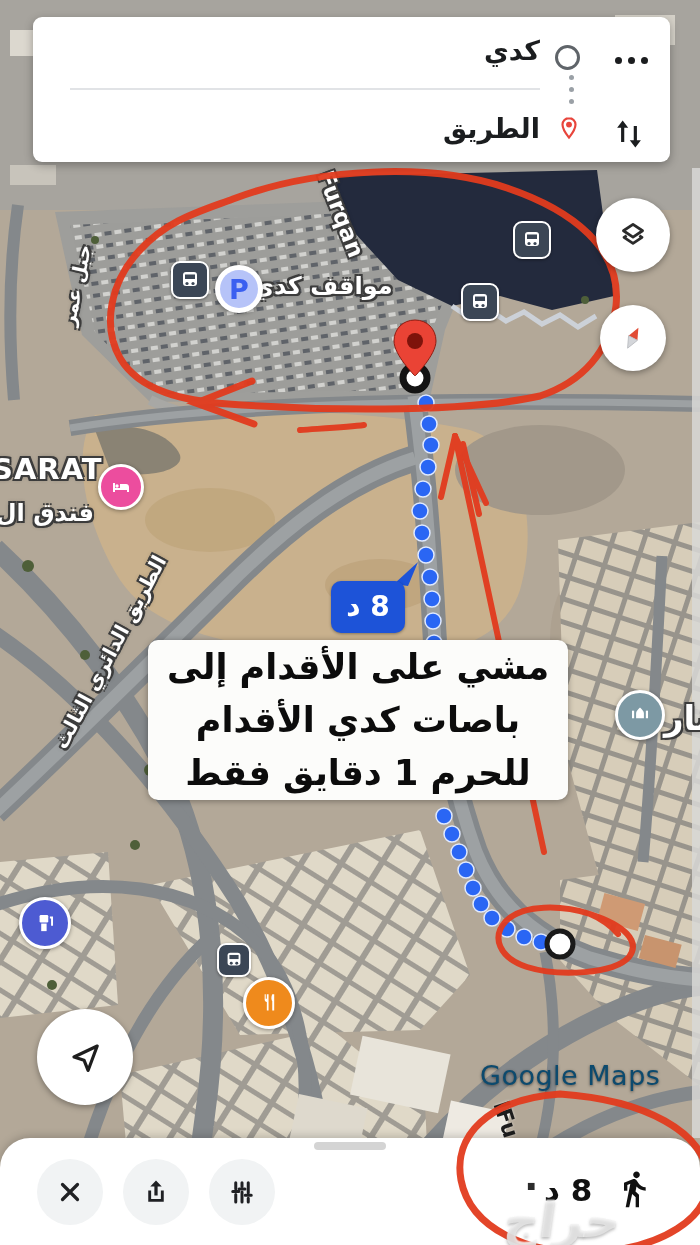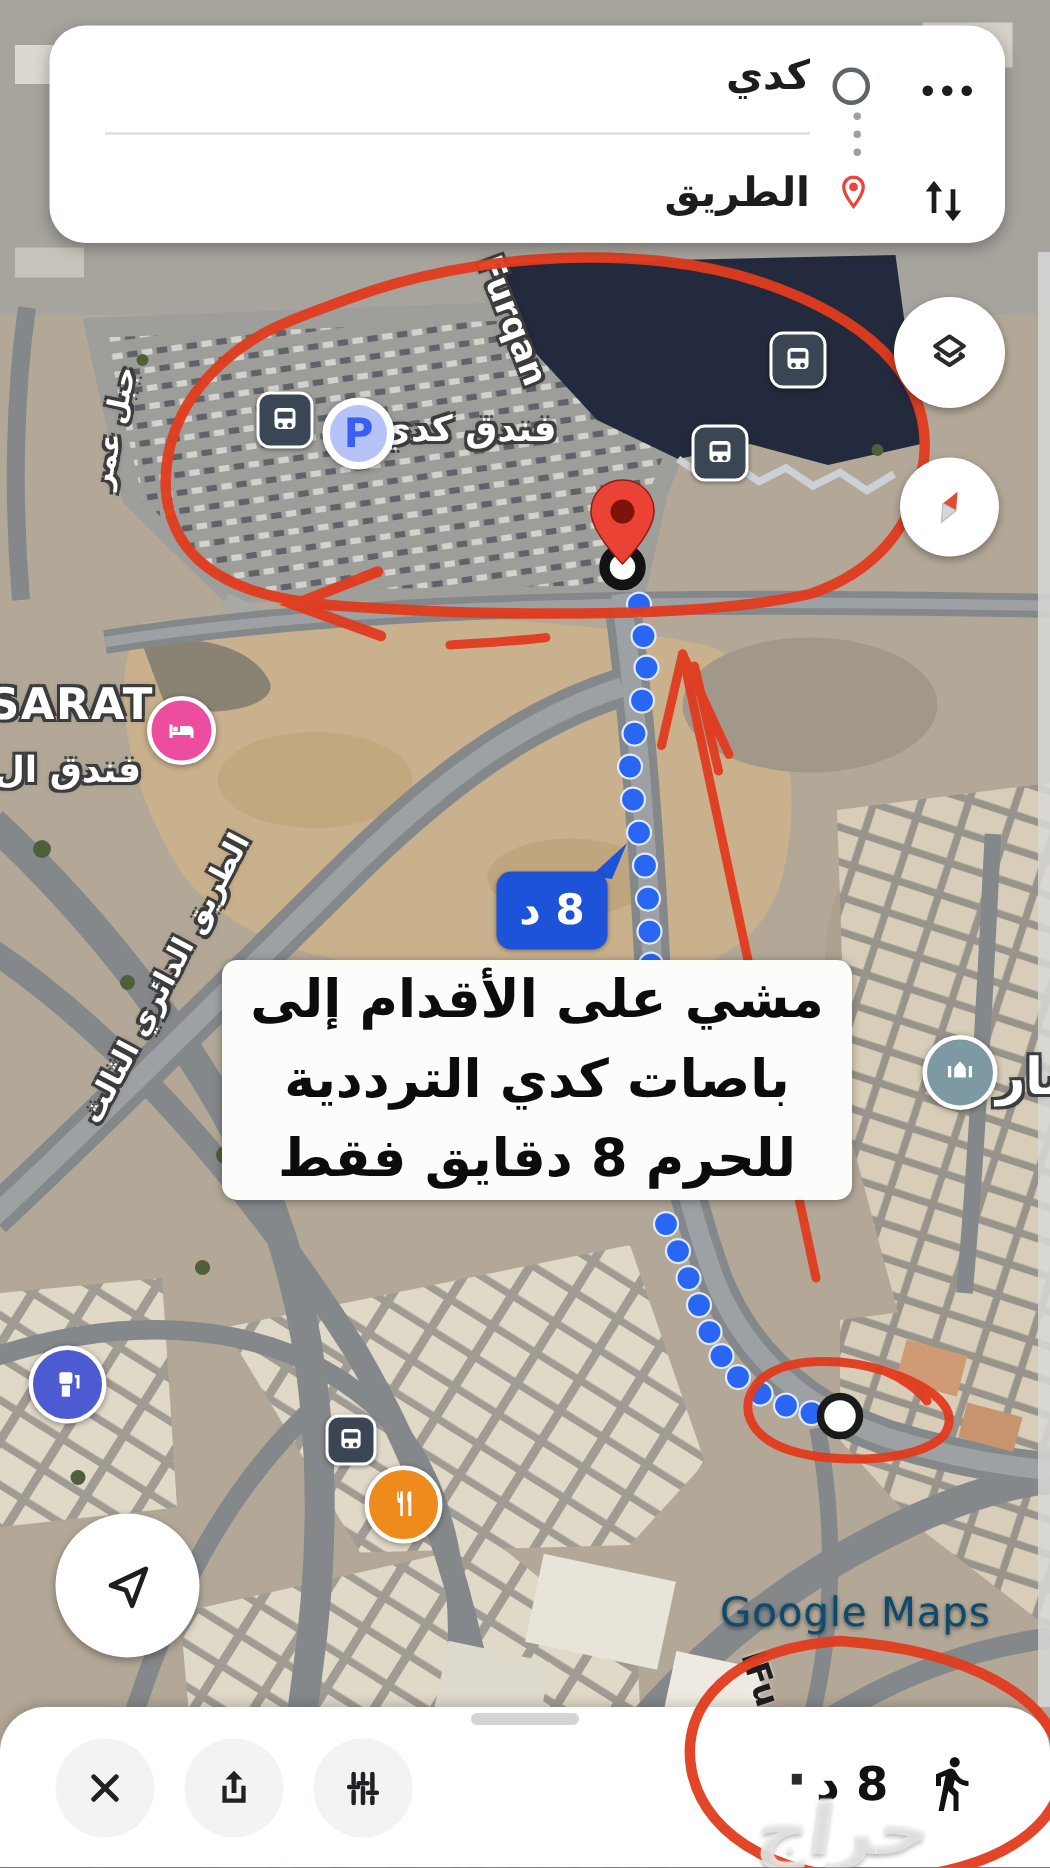--- a/index.html
+++ b/index.html
@@ -14,21 +14,21 @@
     text-shadow:0 0 3px rgba(255,255,255,.6);}
   
   .pin{position:absolute;border-radius:50%;border:3px solid #fff;
     box-shadow:0 1px 4px rgba(0,0,0,.4);display:flex;align-items:center;justify-content:center;}
   .pin .tip{position:absolute;bottom:-7px;left:50%;width:13px;height:13px;background:inherit;
     transform:translateX(-50%) rotate(45deg);border-right:3px solid #fff;border-bottom:3px solid #fff;border-radius:2px;z-index:-1;}
   .busic{position:absolute;width:34px;height:34px;border-radius:9px;background:#3b4655;
     border:2.5px solid #fff;box-shadow:0 1px 3px rgba(0,0,0,.4);display:flex;align-items:center;justify-content:center;}
   
   .card{position:absolute;left:33px;top:17px;width:637px;height:145px;background:#fff;
-    border-radius:24px;box-shadow:0 3px 10px rgba(0,0,0,.3);}
+    border-radius:9px;box-shadow:0 3px 10px rgba(0,0,0,.3);}
   .field-text{position:absolute;font-size:27px;font-weight:600;color:#1b1d1f;direction:rtl;}
   .circlebtn{position:absolute;border-radius:50%;background:#fff;
     box-shadow:0 2px 6px rgba(0,0,0,.35);display:flex;align-items:center;justify-content:center;}
   
   .sheet{position:absolute;left:0;top:1138px;width:700px;height:107px;background:#fff;
     border-radius:30px 30px 0 0;box-shadow:0 -2px 8px rgba(0,0,0,.18);}
   .sheetbtn{position:absolute;width:66px;height:66px;border-radius:50%;background:#f1f3f4;
     display:flex;align-items:center;justify-content:center;}
   .notebox{position:absolute;left:148px;top:640px;width:420px;height:160px;background:#fcfcfa;
     border-radius:10px;box-shadow:0 1px 6px rgba(0,0,0,.35);display:flex;flex-direction:column;
@@ -155,21 +155,21 @@
         <circle cx="481" cy="904" r="8"></circle>
       <circle cx="492" cy="918" r="8"></circle>
         <circle cx="507" cy="929" r="8"></circle>
         <circle cx="524" cy="937" r="8"></circle>
       <circle cx="541" cy="942" r="8"></circle>
     </g>
 
     <circle cx="560" cy="944" r="13" fill="#fff" stroke="#1a1a1a" stroke-width="5"></circle>
   </svg>
 
-  <div class="mlabel noptr" style="left:252px;top:272px;font-size:24px;direction:rtl;">فندق كدي</div>
+  <div class="mlabel noptr" style="left:252px;top:272px;font-size:24px;direction:rtl;">مواقف كدي</div>
   <div class="mlabel noptr" style="left:271px;top:201px;width:140px;font-size:23px;text-align:center;transform:rotate(69deg);">Furqan</div>
   <div class="mlabel noptr" style="left:-8px;top:452px;font-size:29px;letter-spacing:1px;">SARAT</div>
   <div class="mlabel noptr" style="left:-6px;top:499px;font-size:24px;direction:rtl;width:100px;">فندق ال...</div>
   <div class="mlabel noptr" style="left:-10px;top:640px;width:240px;font-size:20px;text-align:center;transform:rotate(-62deg);direction:rtl;">الطريق الدائري الثالث</div>
   <div class="mlabel noptr" style="left:-14px;top:274px;width:180px;font-size:19px;text-align:center;transform:rotate(-78deg);direction:rtl;">جبل عمر</div>
   <div class="mlabel noptr" style="left:664px;top:698px;font-size:34px;direction:rtl;">نار</div>
   <div class="mlabel-dark noptr" style="left:466px;top:1107px;width:80px;font-size:22px;text-align:center;transform:rotate(72deg);">lFu</div>
   <div class="noptr" style="position:absolute;left:480px;top:1060px;font-size:27px;font-weight:500;color:#0c4a6e;letter-spacing:.5px;text-shadow:0 1px 3px rgba(0,0,0,.5);">Google Maps</div>
 
   <div class="busic" style="left:171px;top:261px;">
@@ -264,22 +264,22 @@
     </g>
   </svg>
 
   <svg class="abs noptr" style="left:390px;top:558px;" width="32" height="30" viewBox="0 0 32 30">
       <polygon points="4,26 28,4 18,28" fill="#1d53d8"></polygon>
     </svg>
   <div class="flag">8 د</div>
 
   <div class="notebox">
     <div>مشي على الأقدام إلى</div>
-    <div>باصات كدي الترددية</div>
-    <div>للحرم 8 دقايق فقط</div>
+    <div>باصات كدي الأقدام</div>
+    <div>للحرم 1 دقايق فقط</div>
   </div>
 
   <div class="circlebtn" style="left:596px;top:198px;width:74px;height:74px;">
     <svg width="34" height="34" viewBox="0 0 32 32">
       <path d="M16 6l9 6-9 6-9-6z" fill="none" stroke="#2b2b2b" stroke-width="2.6" stroke-linejoin="round"></path>
       <path d="M10 16.5L7.5 18.2l8.5 5.6 8.5-5.6-2.5-1.7" fill="none" stroke="#2b2b2b" stroke-width="2.6" stroke-linejoin="round"></path>
     </svg>
   </div>
   <div class="circlebtn" style="left:600px;top:305px;width:66px;height:66px;">
     <svg width="32" height="32" viewBox="0 0 32 32">

